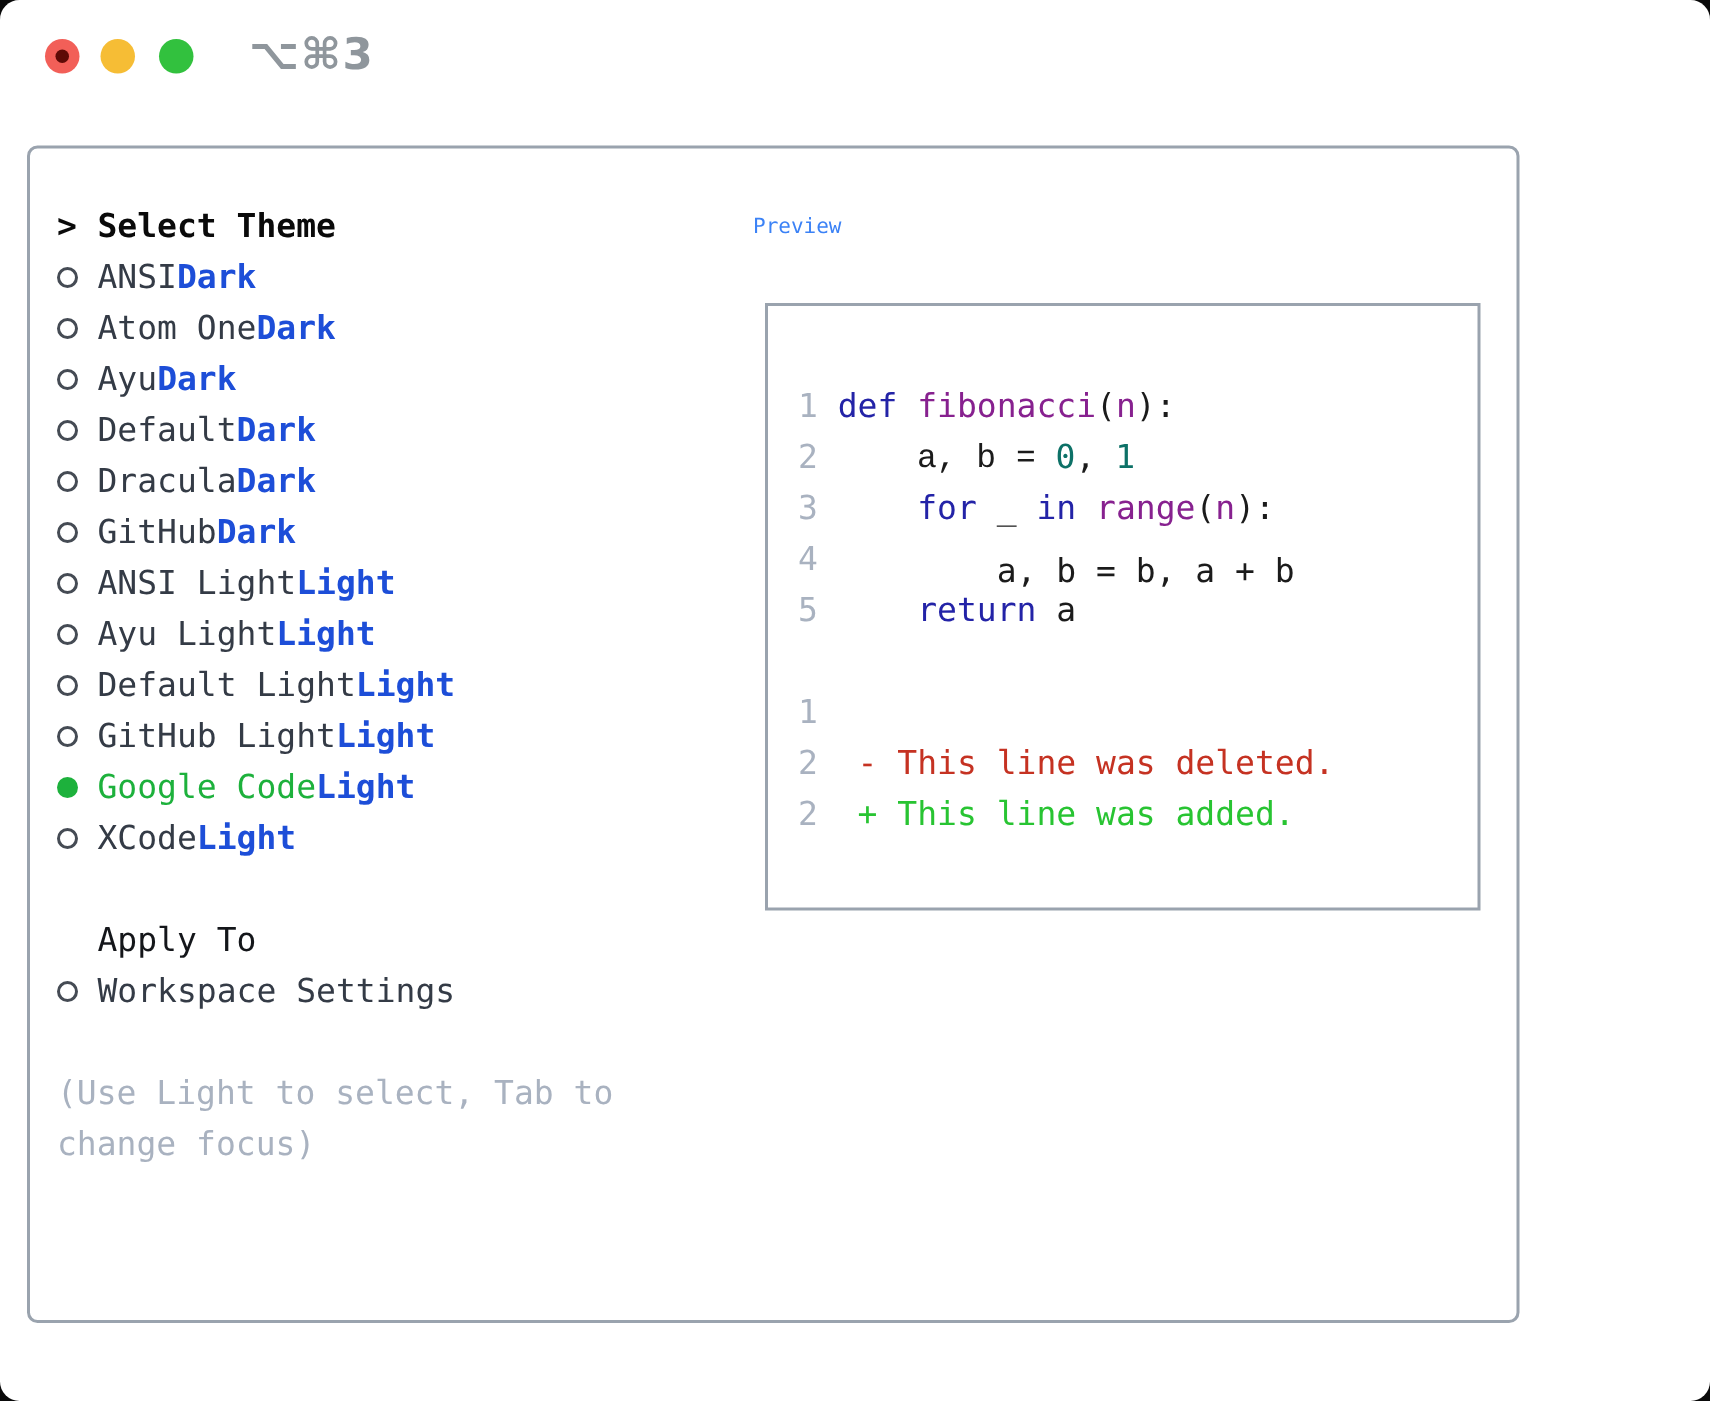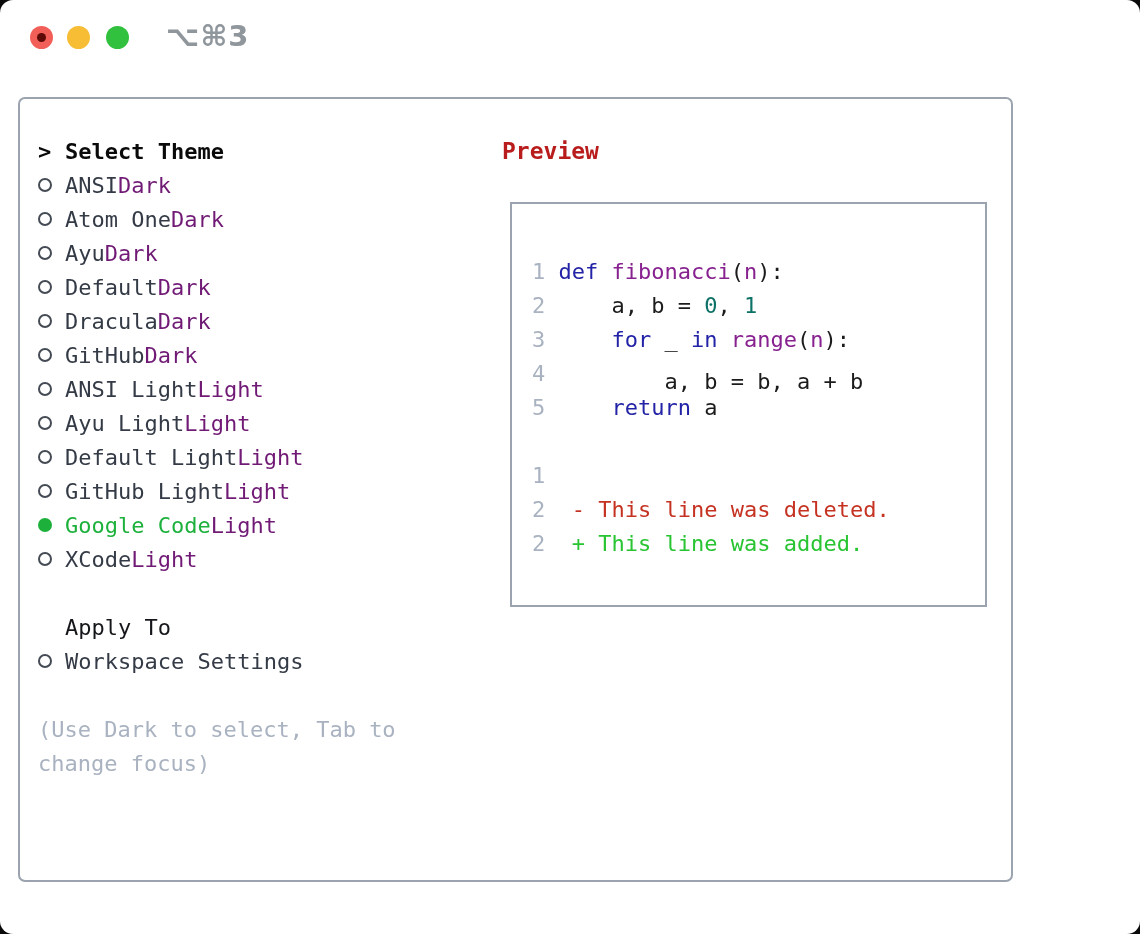--- a/index.html
+++ b/index.html
@@ -32,27 +32,27 @@
   
   .left-col{position:absolute;left:18px;top:35px;font-size:22px;}
   .row{height:34px;display:flex;align-items:center;white-space:pre;}
   .row .marker{width:27px;display:flex;align-items:center;flex:0 0 27px;}
   .radio{width:14px;height:14px;border-radius:50%;box-sizing:border-box;border:2.5px solid #454b54;}
   .radio.on{border:none;background:#1db13c;}
   .caret{font-weight:bold;color:#0a0a0a;}
   .hdr{font-weight:bold;color:#0a0a0a;}
   .item-name{color:#343b46;}
   .item-name.sel{color:#1db13c;}
-  .variant{color:#701a75;}
+  .variant{color:#1d4ed8;font-weight:bold;}
   .subhdr{color:#14161a;}
   .spacer{height:34px;}
   .help{color:#a9b2c0;}
   
   .preview-title{position:absolute;left:482px;top:35px;height:34px;display:flex;align-items:center;
-    font-size:23px;font-weight:bold;color:#b91c1c;}
+    font-size:14px;font-weight:normal;color:#3b82f6;}
   .preview-box{
     position:absolute;left:490px;top:103px;width:477px;height:405px;
     border:2px solid #9aa3ae;box-sizing:border-box;background:#fff;
     padding:50px 0 0 20px;overflow:hidden;
   }
   .code-line{height:34px;display:flex;align-items:center;white-space:pre;font-size:22px;}
   
 </style>
 </head>
 <body>
@@ -97,30 +97,30 @@
         <span class="marker"></span>
         <span class="subhdr">Apply To</span>
       </div>
 
       <div id="apply-list">
           <div class="row"><span class="marker"><span class="radio"></span></span><span class="item-name">Workspace Settings</span></div>
         </div>
 
       <div class="spacer"></div>
 
-      <div class="row help">(Use Dark to select, Tab to</div>
+      <div class="row help">(Use Light to select, Tab to</div>
       <div class="row help">change focus)</div>
     </div>
 
     <div class="preview-title">Preview</div>
 
     <div class="preview-box">
       <div id="code-block">
           <div class="code-line"><span style="color: rgb(169, 178, 192);">1 </span><span style="color: rgb(35, 35, 167);">def</span><span style="color: rgb(27, 27, 27);"> </span><span style="color: rgb(135, 33, 143);">fibonacci</span><span style="color: rgb(27, 27, 27);">(</span><span style="color: rgb(135, 33, 143);">n</span><span style="color: rgb(27, 27, 27);">):</span></div>
-          <div class="code-line"><span style="color: rgb(169, 178, 192);">2 </span><span style="color: rgb(27, 27, 27);">    a, b = </span><span style="color: rgb(13, 113, 103);">0</span><span style="color: rgb(27, 27, 27);">, </span><span style="color: rgb(13, 113, 103);">1</span></div>
+          <div class="code-line"><span style="color: rgb(169, 178, 192);">2 </span><span style="color: rgb(27, 27, 27); font-family: Liberation Mono, monospace;">    a, b = </span><span style="color: rgb(13, 113, 103);">0</span><span style="color: rgb(27, 27, 27);">, </span><span style="color: rgb(13, 113, 103);">1</span></div>
           <div class="code-line"><span style="color: rgb(169, 178, 192);">3 </span><span style="color: rgb(27, 27, 27);">    </span><span style="color: rgb(35, 35, 167);">for</span><span style="color: rgb(27, 27, 27);"> _ </span><span style="color: rgb(35, 35, 167);">in</span><span style="color: rgb(27, 27, 27);"> </span><span style="color: rgb(135, 33, 143);">range</span><span style="color: rgb(27, 27, 27);">(</span><span style="color: rgb(135, 33, 143);">n</span><span style="color: rgb(27, 27, 27);">):</span></div>
           <div class="code-line"><span style="color: rgb(169, 178, 192);">4 </span><span style="color: rgb(27, 27, 27); margin-top: 17px;">        a, b = b, a + b</span></div>
           <div class="code-line"><span style="color: rgb(169, 178, 192);">5 </span><span style="color: rgb(27, 27, 27);">    </span><span style="color: rgb(35, 35, 167);">return</span><span style="color: rgb(27, 27, 27);"> a</span></div>
           <div class="code-line"></div>
           <div class="code-line"><span style="color: rgb(169, 178, 192);">1 </span></div>
           <div class="code-line"><span style="color: rgb(169, 178, 192);">2 </span><span style="color: rgb(197, 50, 34);"> - This line was deleted.</span></div>
           <div class="code-line"><span style="color: rgb(169, 178, 192);">2 </span><span style="color: rgb(40, 196, 50);"> + This line was added.</span></div>
         </div>
     </div>
 

